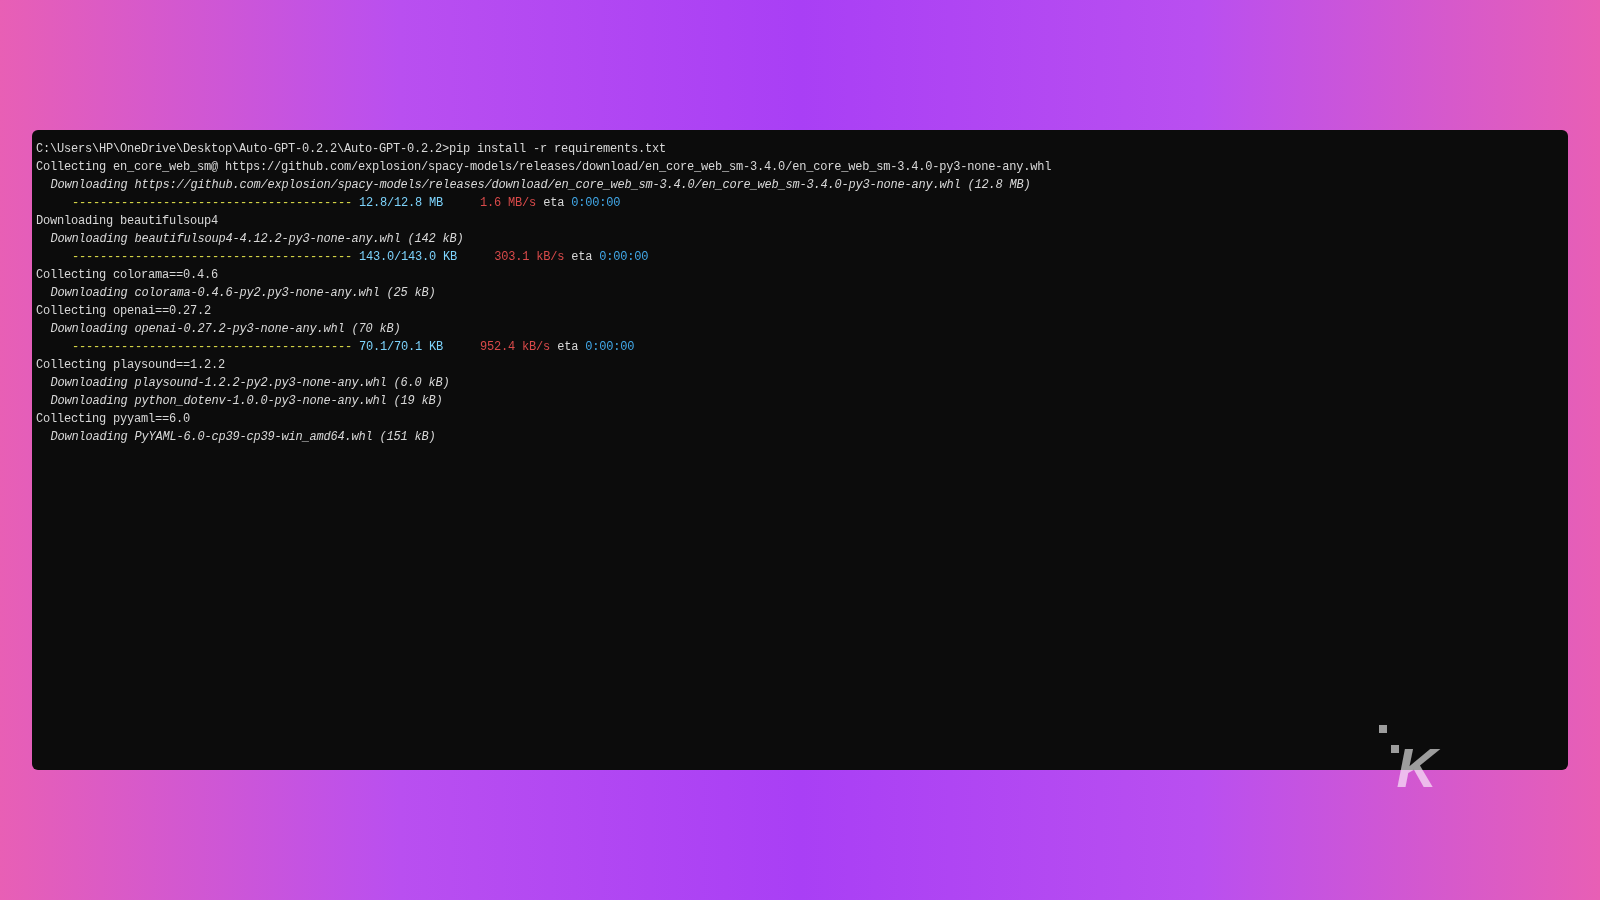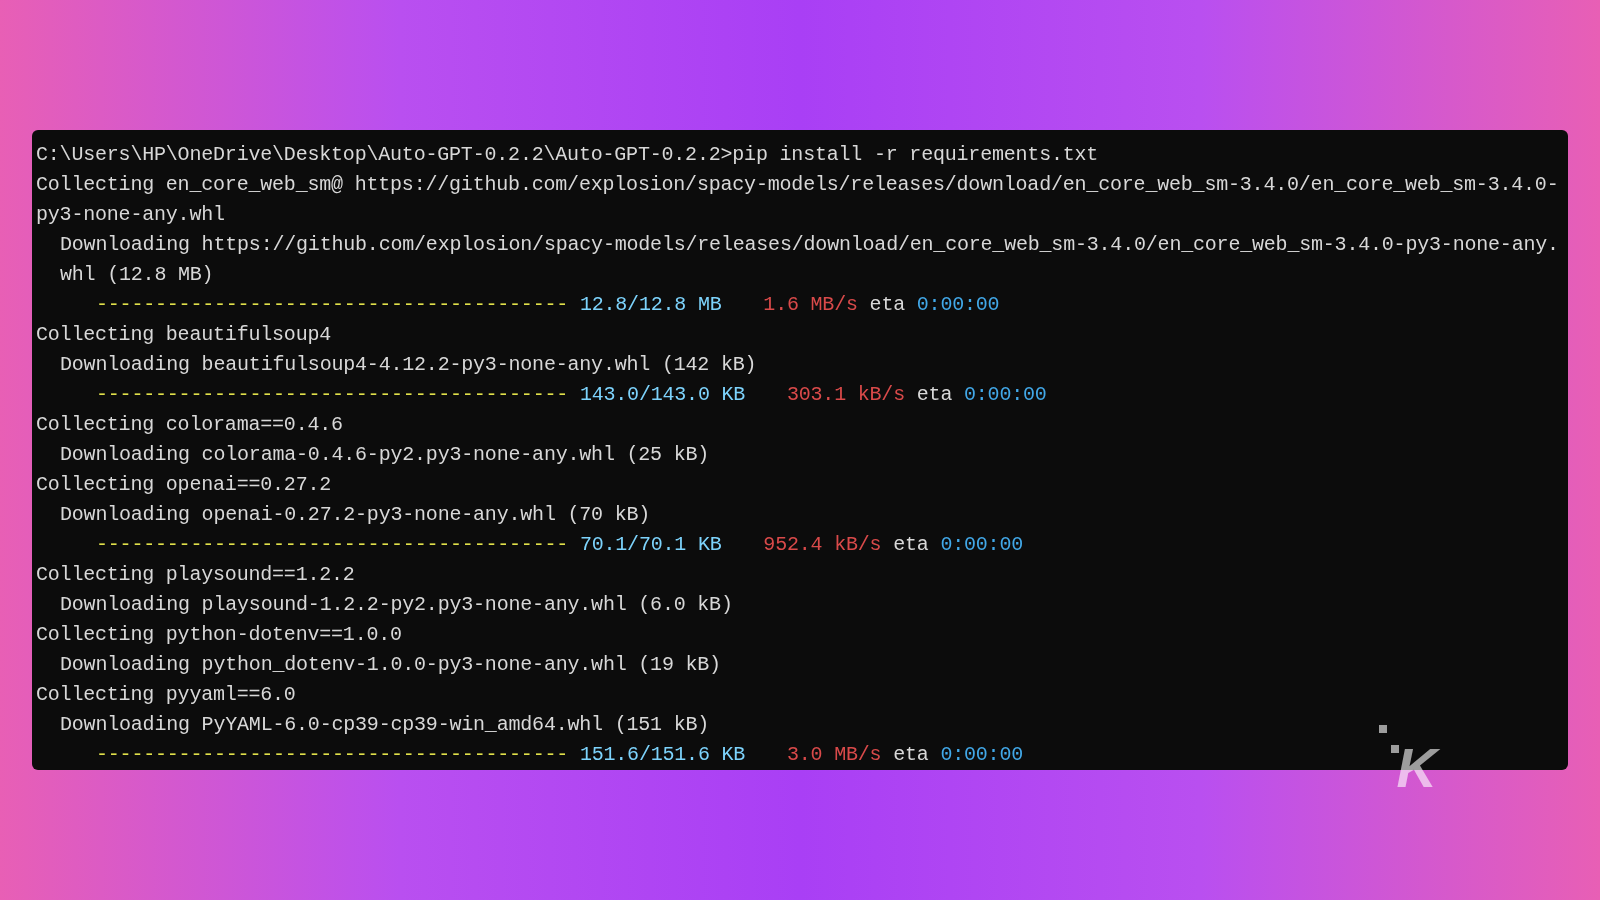--- a/index.html
+++ b/index.html
@@ -13,28 +13,28 @@
       font-family: 'Consolas', 'Courier New', monospace;
       overflow: hidden;
     }
     .terminal {
       width: 1536px;
       height: 640px;
       background: #0c0c0c;
       border-radius: 6px;
       padding: 10px 4px;
       color: #d8d8d8;
-      font-size: 20px;
+      font-size: 12px;
       line-height: 1.5;
       letter-spacing: -0.2px;
       overflow: hidden;
       position: relative;
     }
     .line { white-space: pre-wrap; word-break: break-all; }
-    .indent-1 { padding-left: 2ch; }
+    .indent-1 { padding-left: 2ch; font-style: italic; }
     .progress-line { padding-left: 5ch; }
     .bar { color: #e0e04a; }
     .size-info { color: #7dd3fc; }
     .speed { color: #d94a4a; margin-left: 30px; }
     .eta-label { color: #d8d8d8; }
     .eta-time { color: #42a8e8; }
     .prompt { color: #d8d8d8; }
     .watermark {
       position: fixed;
       bottom: 100px;
@@ -63,31 +63,29 @@
   </style>
 </head>
 <body>
 
 <div class="terminal">
   <div class="line prompt">C:\Users\HP\OneDrive\Desktop\Auto-GPT-0.2.2\Auto-GPT-0.2.2&gt;pip install -r requirements.txt</div>
   <div id="lines-container">
       <div class="line">Collecting en_core_web_sm@ https://github.com/explosion/spacy-models/releases/download/en_core_web_sm-3.4.0/en_core_web_sm-3.4.0-py3-none-any.whl</div>
       <div class="line indent-1">Downloading https://github.com/explosion/spacy-models/releases/download/en_core_web_sm-3.4.0/en_core_web_sm-3.4.0-py3-none-any.whl (12.8 MB)</div>
       <div class="line progress-line"><span class="bar">----------------------------------------</span> <span class="size-info">12.8/12.8 MB</span> <span class="speed">1.6 MB/s</span> <span class="eta-label">eta</span> <span class="eta-time">0:00:00</span></div>
-      <div class="line">Collecting beautifulsoup4</div>
+      <div class="line">Downloading beautifulsoup4</div>
       <div class="line indent-1">Downloading beautifulsoup4-4.12.2-py3-none-any.whl (142 kB)</div>
       <div class="line progress-line"><span class="bar">----------------------------------------</span> <span class="size-info">143.0/143.0 KB</span> <span class="speed">303.1 kB/s</span> <span class="eta-label">eta</span> <span class="eta-time">0:00:00</span></div>
       <div class="line">Collecting colorama==0.4.6</div>
       <div class="line indent-1">Downloading colorama-0.4.6-py2.py3-none-any.whl (25 kB)</div>
       <div class="line">Collecting openai==0.27.2</div>
       <div class="line indent-1">Downloading openai-0.27.2-py3-none-any.whl (70 kB)</div>
       <div class="line progress-line"><span class="bar">----------------------------------------</span> <span class="size-info">70.1/70.1 KB</span> <span class="speed">952.4 kB/s</span> <span class="eta-label">eta</span> <span class="eta-time">0:00:00</span></div>
       <div class="line">Collecting playsound==1.2.2</div>
       <div class="line indent-1">Downloading playsound-1.2.2-py2.py3-none-any.whl (6.0 kB)</div>
-      <div class="line">Collecting python-dotenv==1.0.0</div>
       <div class="line indent-1">Downloading python_dotenv-1.0.0-py3-none-any.whl (19 kB)</div>
       <div class="line">Collecting pyyaml==6.0</div>
       <div class="line indent-1">Downloading PyYAML-6.0-cp39-cp39-win_amd64.whl (151 kB)</div>
-      <div class="line progress-line"><span class="bar">----------------------------------------</span> <span class="size-info">151.6/151.6 KB</span> <span class="speed">3.0 MB/s</span> <span class="eta-label">eta</span> <span class="eta-time">0:00:00</span></div>
     </div>
 </div>
 
 <div class="watermark">K</div>
 
 </body></html>

